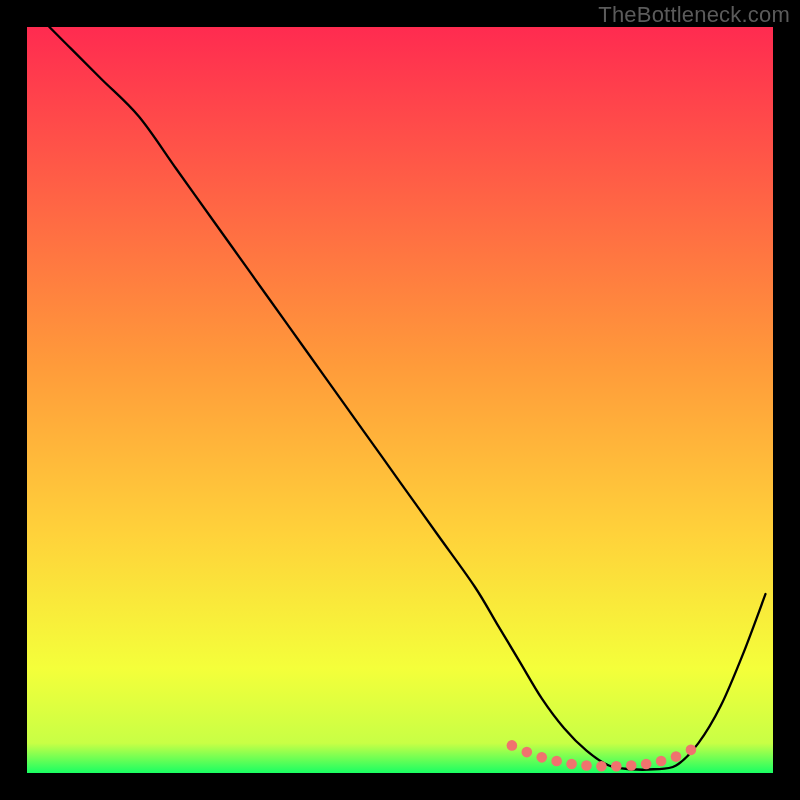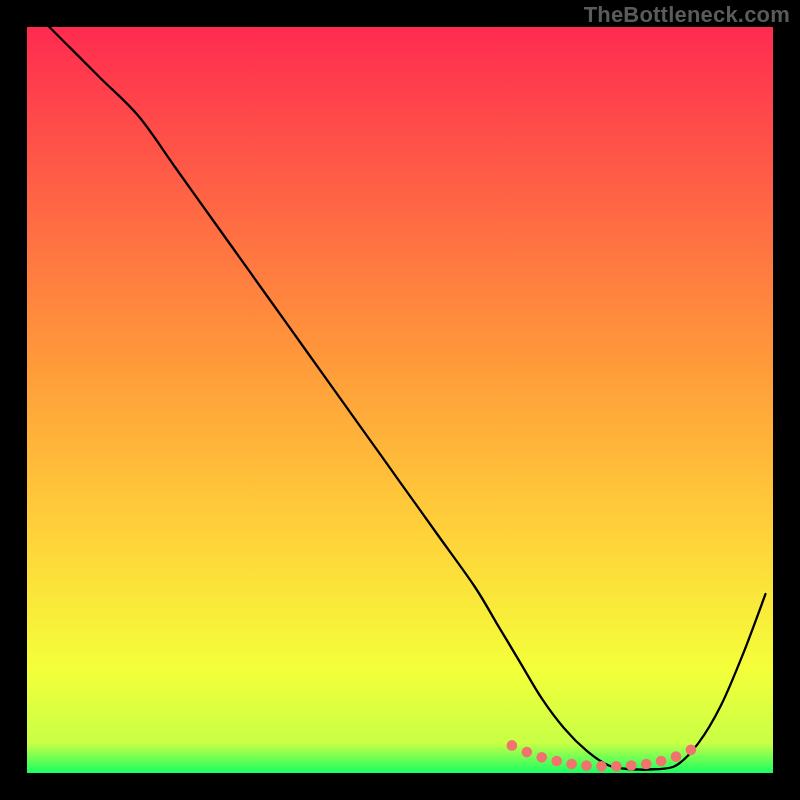--- a/index.html
+++ b/index.html
@@ -18,21 +18,21 @@
     width: 800px;
     height: 800px;
     background: #000;
   }
   .watermark {
     position: absolute;
     top: 2px;
     right: 10px;
     color: #5b5b5b;
     font-size: 22px;
-    font-weight: bold;
+    font-weight: normal;
     letter-spacing: 0.2px;
   }
   .plot {
     position: absolute;
     left: 27px;
     top: 27px;
     width: 746px;
     height: 746px;
   }
   svg { display: block; }

